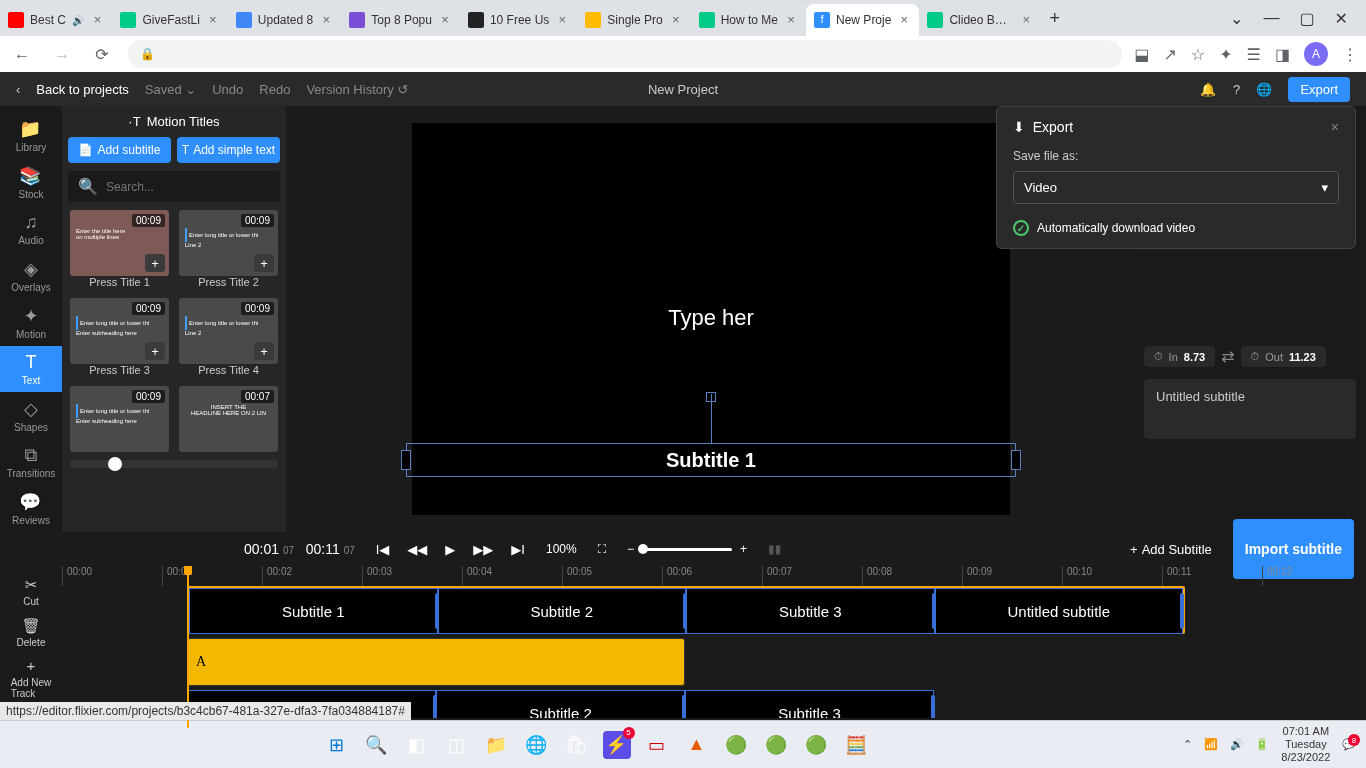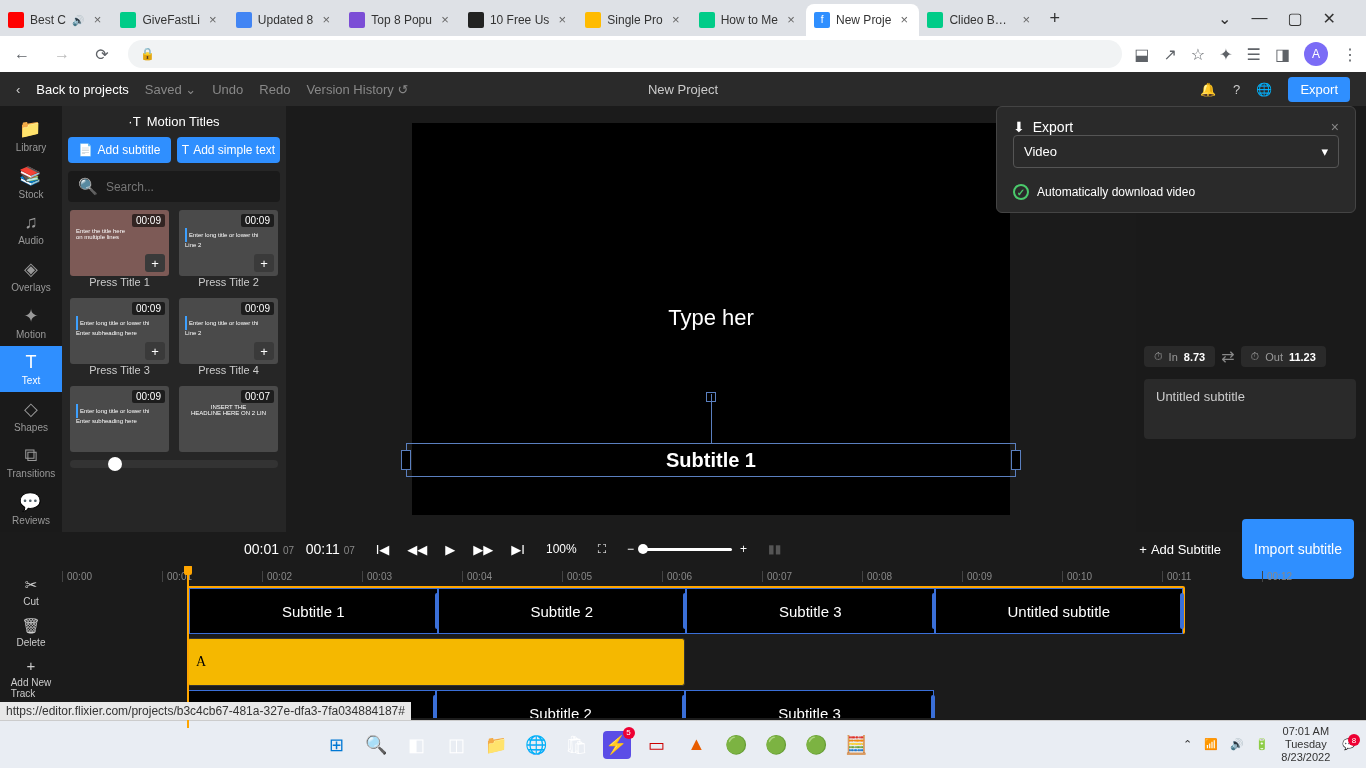--- a/index.html
+++ b/index.html
@@ -1,19 +1,19 @@
 <!DOCTYPE html>
 <html><head>
 <meta charset="utf-8">
 <style>
 * { margin: 0; padding: 0; box-sizing: border-box; font-family: -apple-system, BlinkMacSystemFont, "Segoe UI", Arial, sans-serif; }
 body { background: #1a1a1a; color: #fff; overflow: hidden; width: 1366px; height: 768px; position: relative; }
 
 
-.browser-tabs { display: flex; background: #dee1e6; height: 36px; align-items: center; padding-right: 20px; }
+.browser-tabs { display: flex; background: #dee1e6; height: 36px; align-items: center; padding-right: 8px; }
 .tab { display: flex; align-items: center; padding: 0 8px; height: 32px; font-size: 12px; color: #333; gap: 6px; max-width: 122px; position: relative; border-radius: 8px 8px 0 0; margin-top: 4px; }
 .tab.active { background: #fff; }
 .tab-favicon { width: 16px; height: 16px; flex-shrink: 0; border-radius: 2px; }
 .tab-title { white-space: nowrap; overflow: hidden; text-overflow: ellipsis; flex: 1; }
 .tab-close { width: 14px; height: 14px; flex-shrink: 0; color: #666; font-size: 13px; line-height: 14px; text-align: center; }
 .tab-audio { font-size: 10px; }
 .new-tab { padding: 0 8px; color: #333; font-size: 18px; }
 .window-controls { margin-left: auto; display: flex; gap: 20px; padding: 0 10px; color: #333; }
 
 .addr-bar { display: flex; align-items: center; background: #fff; height: 36px; padding: 0 8px; gap: 12px; }
@@ -76,47 +76,47 @@
 .io-row { display: flex; gap: 6px; margin-top: 230px;}
 .io-box { background: #2a2a2a; border-radius: 4px; display: flex; align-items: center; gap: 6px; padding: 4px 10px; font-size: 11px; color: #999; }
 .io-box .val { color: #fff; font-weight: 600; }
 .subtitle-name-box { background: #2a2a2a; border-radius: 4px; padding: 10px 12px; margin-top: 12px; height: 60px; font-size: 13px; color: #ccc; }
 
 
 .export-popup { position: absolute; right: 10px; top: 106px; width: 360px; background: #2a2a2a; border: 1px solid #444; border-radius: 6px; padding: 12px 16px; z-index: 100; }
 .export-popup .hdr { display: flex; align-items: center; gap: 8px; font-size: 14px; font-weight: 500; }
 .export-popup .close-x { margin-left: auto; color: #888; }
 .exp-label { font-size: 12px; color: #ccc; margin-top: 14px; }
-.exp-select { margin-top: 0; border: 1px solid #555; border-radius: 4px; padding: 8px 10px; display: flex; justify-content: space-between; font-size: 13px; }
+.exp-select { margin-top: 8px; border: 1px solid #555; border-radius: 4px; padding: 8px 10px; display: flex; justify-content: space-between; font-size: 13px; }
 .exp-check { display: flex; align-items: center; gap: 8px; margin-top: 16px; font-size: 12px; }
 .exp-check .tick { color: #4ac96b; font-weight: bold; border:2px solid #4ac96b; border-radius:50%; width:16px; height:16px; display:flex; align-items:center; justify-content:center; font-size:10px;}
 .exp-upgrade { margin-top: 14px; border: 1px solid #444; border-radius: 4px; padding: 10px; font-size: 12px; }
 .exp-upgrade .link { color: #2f8fff; font-weight: 500; }
 .exp-dl { margin-top: 14px; background: #2f8fff; color: #fff; text-align: center; padding: 10px; border-radius: 4px; font-size: 14px; font-weight: 500; }
 
 
 .transport { display: flex; align-items: center; height: 34px; background: #1b1b1b; padding: 0 12px; gap: 21px; font-size: 12px; }
 .time-disp { color: #fff; font-size: 14px; margin-left: 232px;}
 .time-disp .sm { font-size: 10px; color: #888; }
 .pb-controls { display: flex; gap: 18px; margin: 0 auto; font-size: 13px; color: #fff; }
 .zoom-val { color: #fff; }
 .zoom-ctrl { display: flex; align-items: center; gap: 8px; }
 .zoom-track { width: 90px; height: 3px; background: #fff; border-radius: 2px; position: relative; }
 .zoom-track::after { content: ""; position: absolute; left: -4px; top: -3.5px; width: 10px; height: 10px; background: #fff; border-radius: 50%; }
 .add-sub-btn { color: #fff; font-size: 13px; display:flex; gap:4px; align-items:center;}
-.import-sub-btn { background: #2f8fff; color: #fff; padding: 22px 12px; border-radius: 4px; font-size: 14px; font-weight: 400; text-align: center; }
+.import-sub-btn { background: #2f8fff; color: #fff; padding: 22px 12px; border-radius: 4px; font-size: 14px; font-weight: 700; text-align: center; }
 
 
 .timeline-wrap { display: flex; height: 162px; background: #1b1b1b; }
 .tl-tools { width: 62px; display: flex; flex-direction: column; align-items: center; gap: 2px; padding-top: 6px; }
 .tl-tool { display: flex; flex-direction: column; align-items: center; font-size: 10px; color: #ccc; gap: 2px; padding: 4px 0; width:100%;}
 .tl-tool .ticon { font-size: 15px; }
 .tl-tool.add-track { line-height: 1.1; }
 .tl-main { flex: 1; overflow: hidden; position: relative; }
-.ruler { height: 20px; display: flex; position: relative; font-size: 10px; color: #888; align-items: center; }
+.ruler { height: 20px; display: flex; position: relative; font-size: 10px; color: #888; }
 .ruler-tick { width: 100px; flex-shrink: 0; border-left: 1px solid #444; padding-left: 4px; }
 .playhead-line { position: absolute; left: 125px; top: 0; bottom: 0; width: 2px; background: #ffa500; z-index: 5; }
 .playhead-line::before { content:""; position:absolute; top:-1px; left:-3px; width:8px; height:10px; background:#ffa500; border-radius:2px;}
 .track { height: 48px; display: flex; padding-left: 125px; position: relative; margin-bottom: 4px; }
 .clip { border: 1px solid #3a6fd8; background: #000; display: flex; align-items: center; justify-content: center; font-size: 15px; margin-right: 0; position: relative; }
 .clip::after { content:""; position:absolute; right:-2px; top:4px; bottom:4px; width:4px; background:#3a6fd8; border-radius:2px;}
 .track.sub .clip { height: 46px; }
 .track.sub.first { border: 2px solid #ffa500; border-radius:2px; width:998px; margin-left:125px; padding-left:0;}
 .text-clip { height: 48px; background: #f5b800; color: #000; width: 498px; padding: 0 8px; font-family: Georgia, serif; font-size:14px; display: flex; align-items: center; border-radius: 3px; border: 1px solid #333; }
 .hscroll { height: 10px; background: #2a2a2a; margin-top: 2px; position: relative; }
@@ -353,20 +353,21 @@
     <div class="subtitle-name-box">Untitled subtitle</div>
   </div>
 </div>
 
 <div class="export-popup">
   <div class="hdr">
       <span>⬇</span>
       <span>Export</span>
       <span class="close-x">×</span>
     </div>
+  <div class="exp-label">Save file as:</div>
   <div class="exp-select">
       <span>Video</span>
       <span>▾</span>
     </div>
   <div class="exp-check">
       <span class="tick">✓</span>
       <span>Automatically download video</span>
     </div>
 </div>
 

